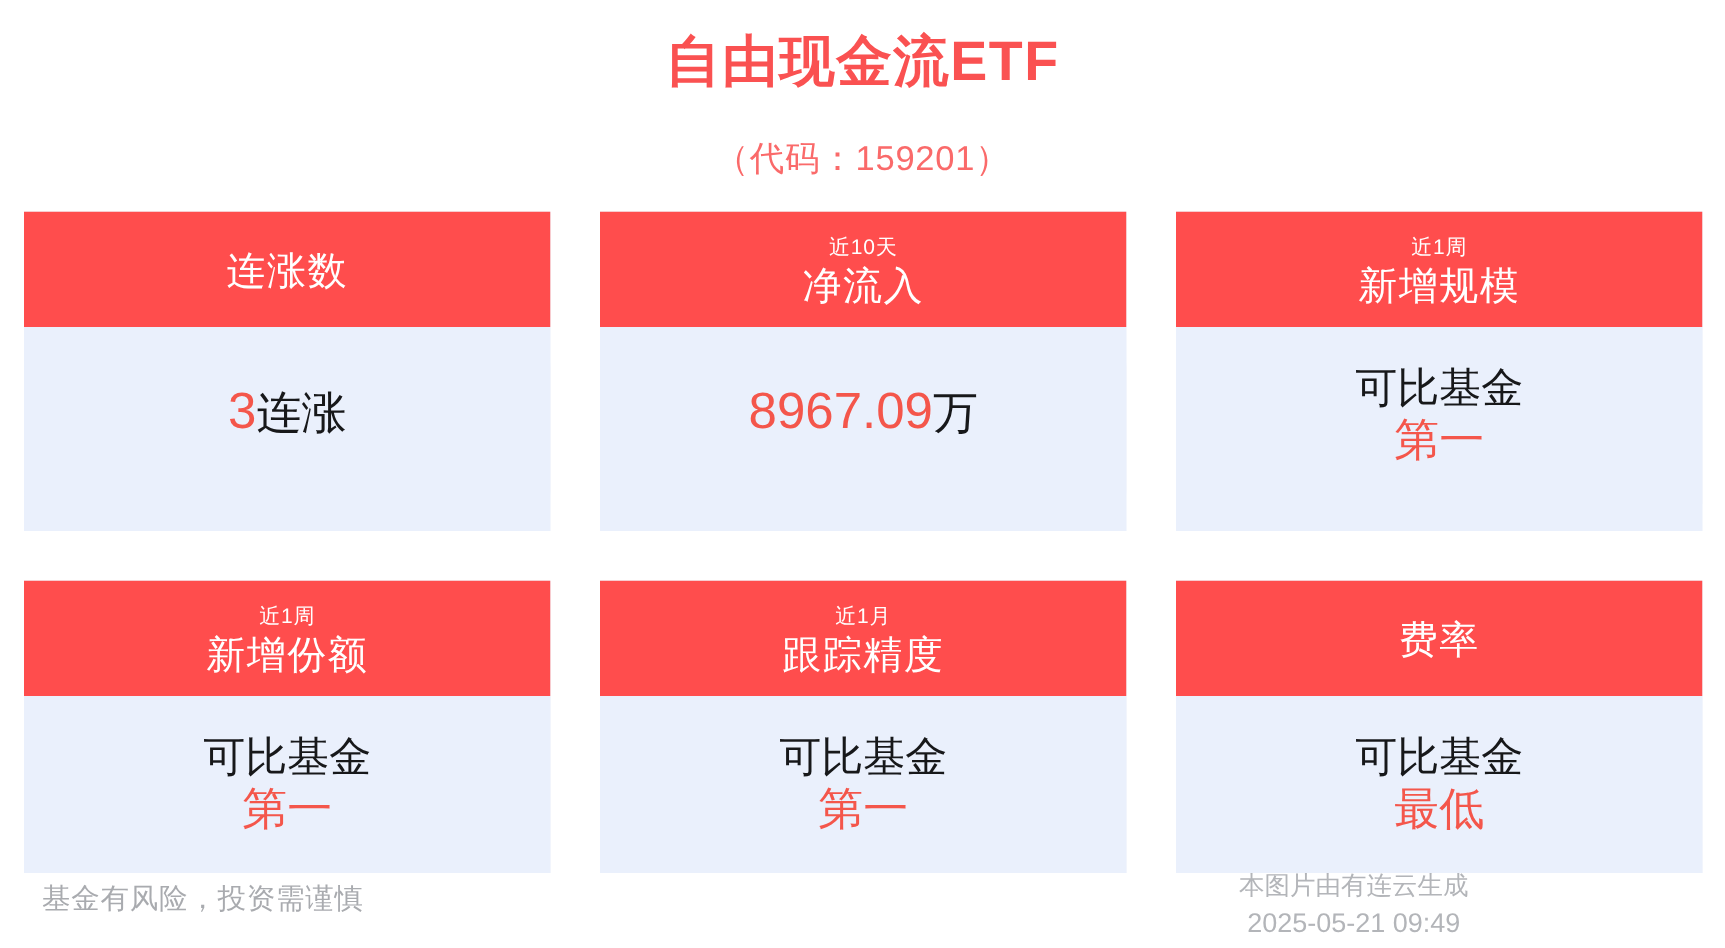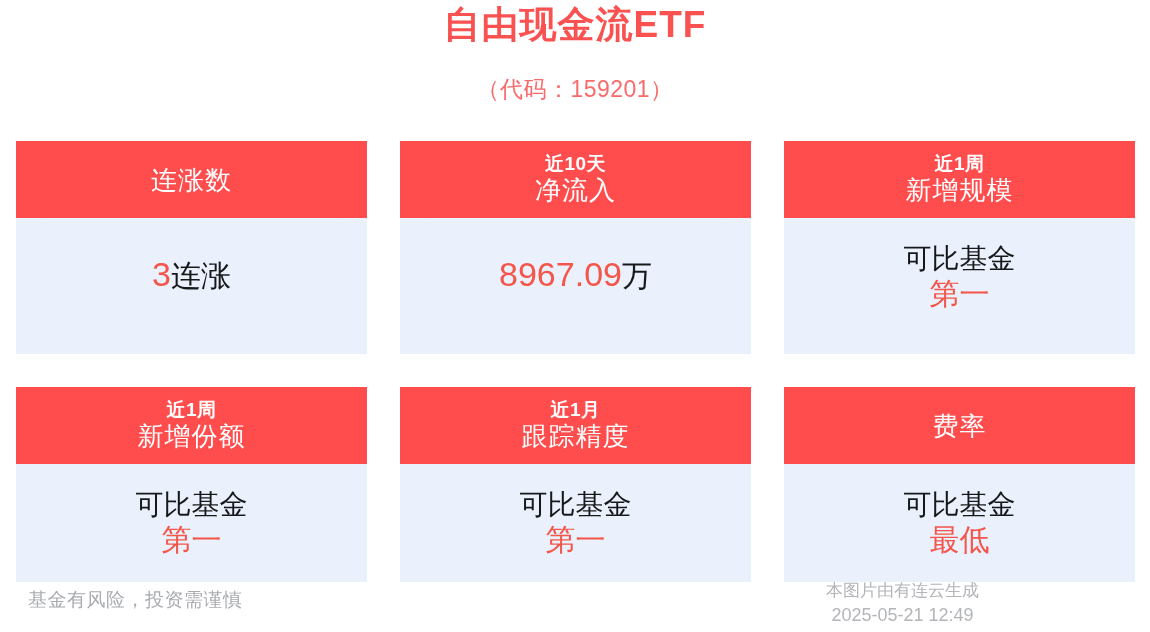--- a/index.html
+++ b/index.html
@@ -17,21 +17,21 @@
 
   .page {
     width: 1150px;
     height: 632px;
     position: relative;
     box-sizing: border-box;
   }
 
   
   .title-block {
-    padding-top: 2px;
+    padding-top: 18px;
     text-align: center;
   }
   .main-title {
     font-size: 37px;
     font-weight: bold;
     color: #fa5151;
     letter-spacing: 1px;
     line-height: 46px;
   }
   .sub-title {
@@ -65,22 +65,22 @@
     height: 77px;
     box-sizing: border-box;
     display: flex;
     flex-direction: column;
     align-items: center;
     justify-content: center;
     color: #ffffff;
     padding: 0 6px;
   }
   .card-header .period {
-    font-size: 19px;
-    font-weight: bold;
+    font-size: 14px;
+    font-weight: normal;
     line-height: 20px;
     color: #ffffff;
     letter-spacing: 0.5px;
   }
   .card-header .period:empty {
     display: none;
   }
   .card-header .metric {
     font-size: 26px;
     font-weight: normal;
@@ -236,17 +236,17 @@
         <div class="value-bottom">最低</div>
       </div>
     </div>
 
   </div>
 
   <div class="footer">
     <div class="disclaimer">基金有风险，投资需谨慎</div>
     <div class="credit">
       <div class="credit-line1">本图片由有连云生成</div>
-      <div class="credit-line2">2025-05-21 12:49</div>
+      <div class="credit-line2">2025-05-21 09:49</div>
     </div>
   </div>
 
 </div>
 
 </body></html>

